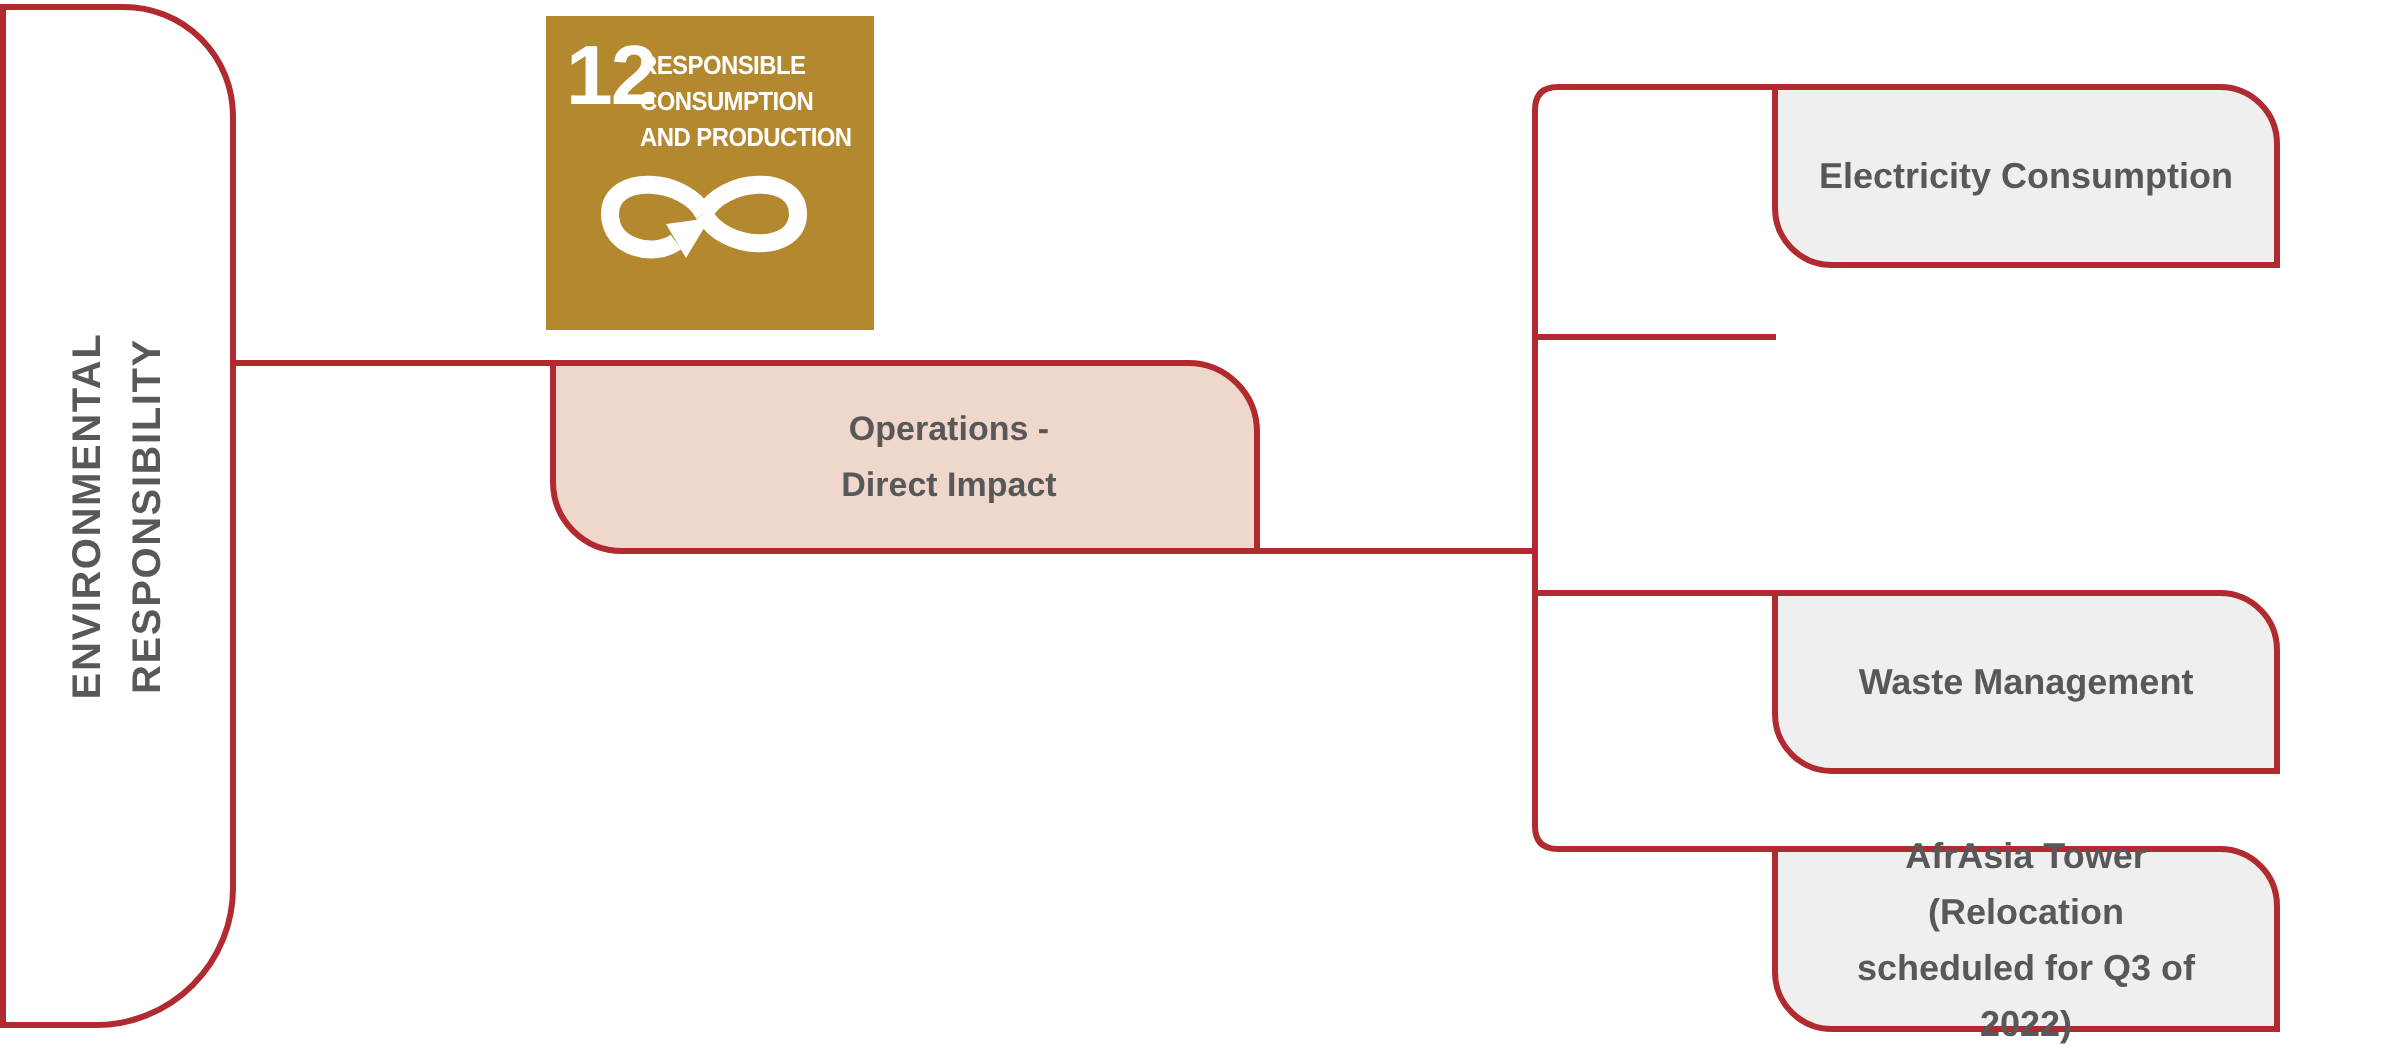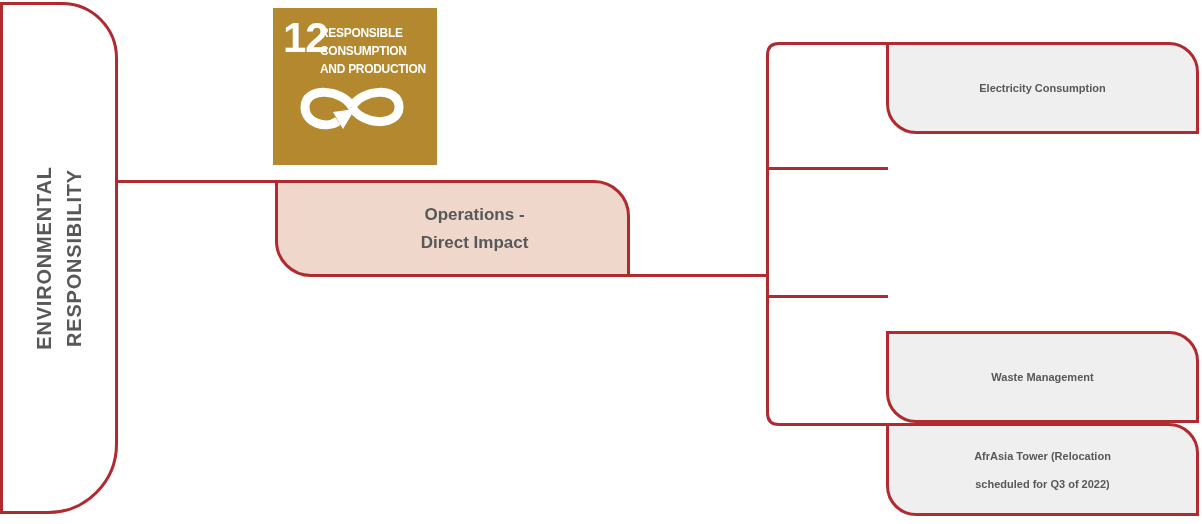--- a/index.html
+++ b/index.html
@@ -50,30 +50,30 @@
     left: 275px; top: 180px;
     width: 355px; height: 97px;
     background: #F0D7CB;
     border-radius: 0 36px 0 36px;
     font-size: 17px;
     line-height: 28px;
     padding-left: 44px;
   }
   .leaf-node {
     left: 886px;
-    width: 313px; height: 92px;
+    width: 254px; height: 92px;
     background: #EFEFEF;
     border-radius: 0 30px 0 30px;
-    font-size: 11px;
+    font-size: 18px;
     line-height: 28px;
     padding: 0 18px;
   }
   .leaf-1 { top: 42px; }
   .leaf-2 { top: 167px; }
-  .leaf-3 { top: 295px; margin-top: 36px; }
+  .leaf-3 { top: 295px; }
   .leaf-4 { top: 423px; height: 93px; }
   .sdg-badge {
     position: absolute;
     left: 273px; top: 8px;
     width: 164px; height: 157px;
     background: #B3882F;
     color: #ffffff;
   }
   .sdg-number {
     position: absolute;

